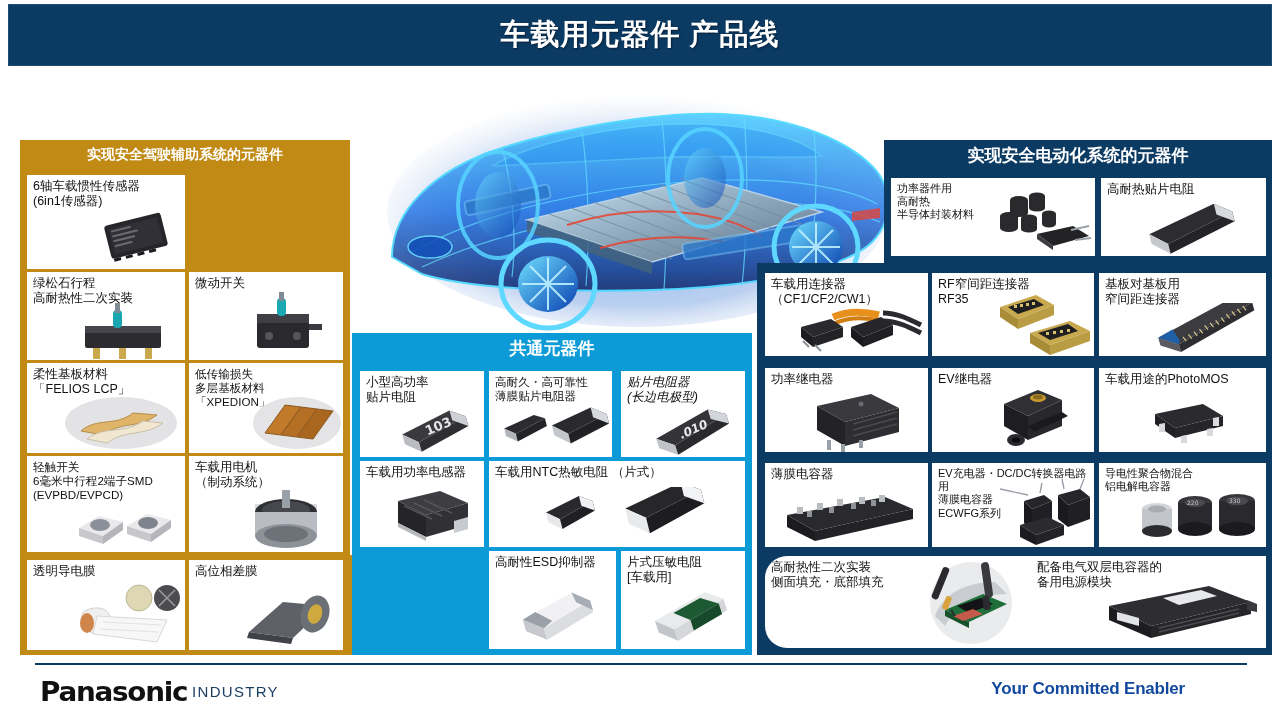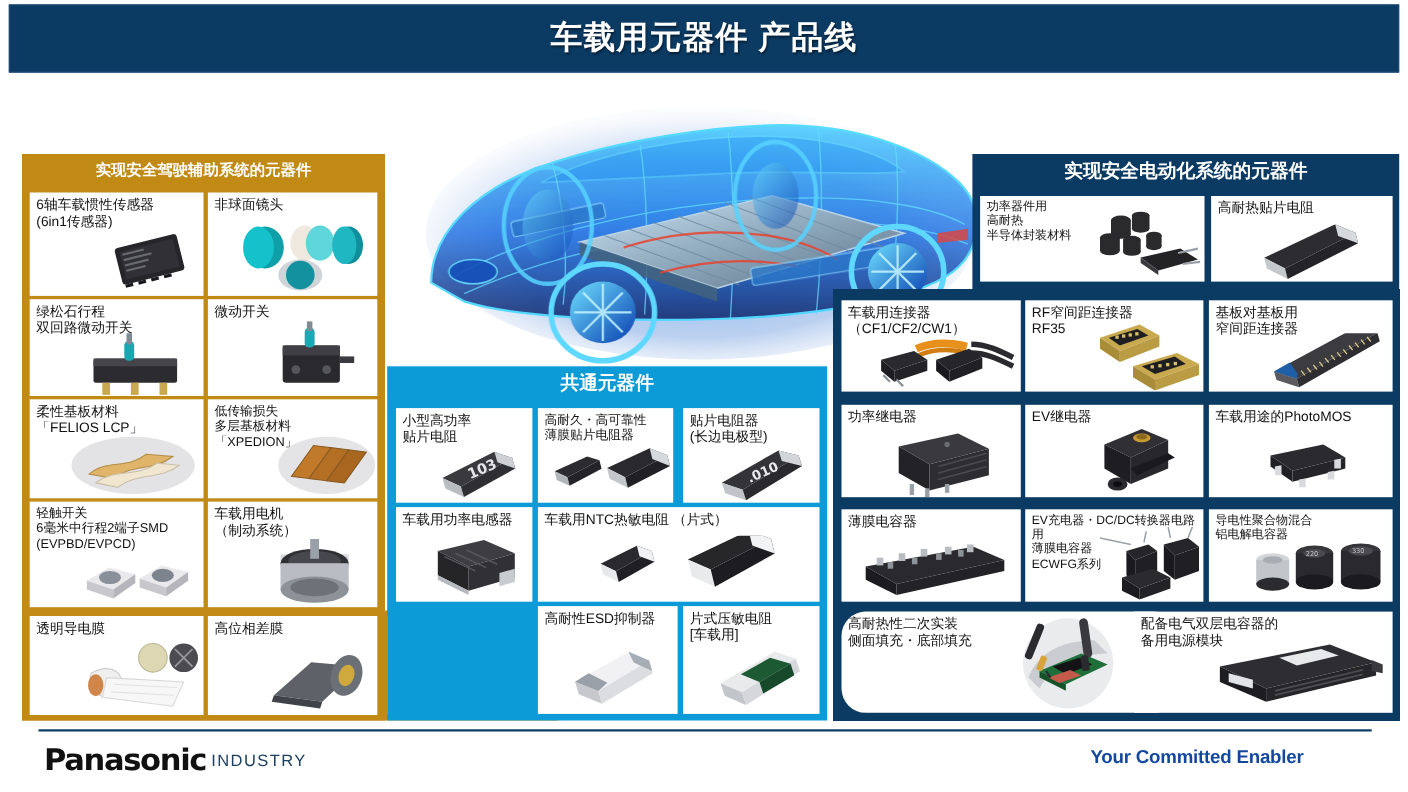--- a/index.html
+++ b/index.html
@@ -220,39 +220,24 @@
         <g fill="#1a1a1e">
           <rect x="20" y="46" width="7" height="3"></rect>
             <rect x="32" y="46" width="7" height="3"></rect>
           <rect x="44" y="46" width="7" height="3"></rect>
             <rect x="56" y="46" width="7" height="3"></rect>
         </g>
       </g>
     </svg>
   </div>
 
-  <div class="cell" style="left:189px;top:175px;width:154px;height:94px;">
-    <div class="cap">非球面镜头</div>
-    <svg class="thumb" style="left:16px;top:22px;" width="130" height="70">
-      <g>
-        <ellipse cx="36" cy="28" rx="17" ry="19" fill="#0f9fa8"></ellipse>
-        <ellipse cx="30" cy="28" rx="14" ry="19" fill="#15c2cb"></ellipse>
-        <ellipse cx="72" cy="24" rx="13" ry="16" fill="#efe9df"></ellipse>
-        <ellipse cx="86" cy="24" rx="13" ry="16" fill="#5fd6d9"></ellipse>
-        <ellipse cx="112" cy="26" rx="13" ry="17" fill="#0f8f9c"></ellipse>
-        <ellipse cx="108" cy="26" rx="11" ry="17" fill="#1fb7c2"></ellipse>
-        <ellipse cx="68" cy="53" rx="20" ry="14" fill="#cfd4d8"></ellipse>
-        <ellipse cx="68" cy="53" rx="13" ry="13" fill="#14919e"></ellipse>
-      </g>
-    </svg>
-  </div>
 
   <div class="cell" style="left:27px;top:272px;width:158px;height:88px;">
     <div class="cap">绿松石行程
-双回路微动开关</div>
+高耐热性二次实装</div>
     <svg class="thumb" style="left:40px;top:26px;" width="116" height="62">
       <rect x="18" y="28" width="76" height="22" rx="2" fill="#2c2c30"></rect>
       <rect x="18" y="28" width="76" height="7" fill="#45454b"></rect>
       <rect x="46" y="12" width="9" height="18" rx="4" fill="#19a6b0"></rect>
       <rect x="48" y="5" width="5" height="10" fill="#7f8a93"></rect>
       <g fill="#caa94e">
         <rect x="26" y="50" width="7" height="11"></rect>
           <rect x="52" y="50" width="7" height="11"></rect>
         <rect x="78" y="50" width="7" height="11"></rect>
       </g>
@@ -402,21 +387,21 @@
       </g>
       <g transform="rotate(-14 82 22)">
         <polygon points="56,14 98,6 112,16 70,26" fill="#2a2a2e"></polygon>
         <polygon points="56,14 70,26 70,36 56,24" fill="#c3c6cb"></polygon>
         <polygon points="70,26 112,16 112,26 70,36" fill="#212125"></polygon>
         <polygon points="98,6 112,16 112,26 98,16" fill="#d6d9de"></polygon>
       </g>
     </svg>
   </div>
 
-  <div class="cell" style="left:621px;top:371px;width:124px;height:86px;">
+  <div class="cell" style="left:621px;top:371px;width:124px;height:86px;font-style:italic;">
     <div class="cap">贴片电阻器
 (长边电极型)</div>
     <svg class="thumb" style="left:22px;top:32px;" width="100" height="52">
       <g transform="rotate(-18 50 26)">
         <polygon points="12,24 70,12 86,22 28,36" fill="#343438"></polygon>
         <polygon points="12,24 28,36 28,46 12,34" fill="#c0c3c8"></polygon>
         <polygon points="28,36 86,22 86,32 28,46" fill="#2a2a2e"></polygon>
         <polygon points="70,12 86,22 86,32 70,22" fill="#d2d5da"></polygon>
         <text x="36" y="32" font-family="DejaVu Sans, sans-serif" font-size="12" font-weight="bold" fill="#eaeaec" transform="rotate(-6 36 32)">.010</text>
       </g>

